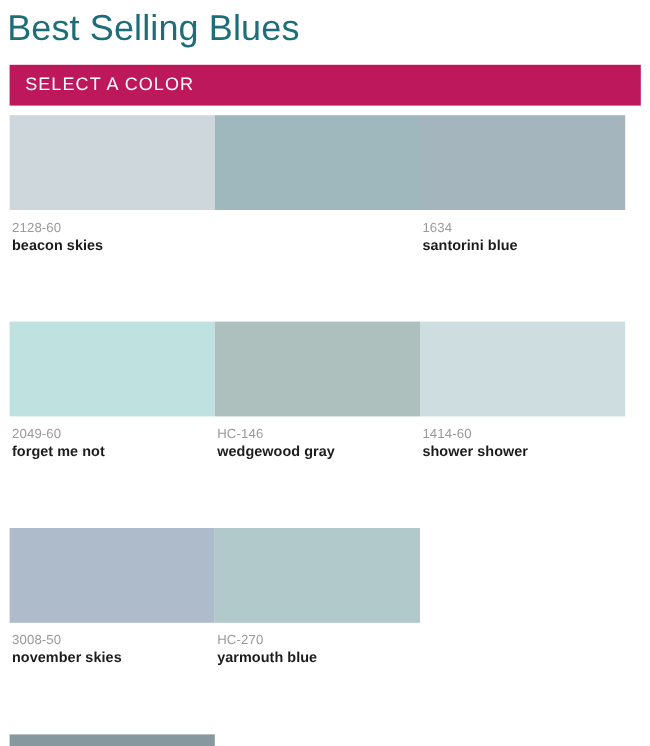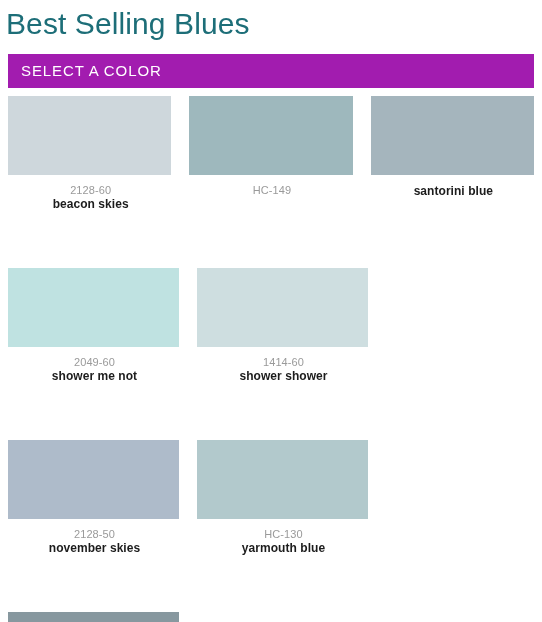--- a/index.html
+++ b/index.html
@@ -29,43 +29,42 @@
     color: #1d6e78;
     line-height: 48px;
     white-space: nowrap;
   }
   .select-bar {
     position: absolute;
     left: 8px;
     top: 54px;
     width: 526px;
     height: 34px;
-    background: #a21caf;
+    background: #be185d;
   }
   .select-bar-label {
     position: absolute;
     left: 13px;
     top: 0;
     line-height: 34px;
     font-size: 15px;
     font-weight: 400;
     letter-spacing: 0.9px;
     color: #ffffff;
   }
   .swatch-grid {
     position: absolute;
     left: 8px;
     top: 96px;
     width: 526px;
   }
   .swatch-row {
     display: flex;
-    gap: 18px;
+    gap: 0;
     margin-bottom: 56px;
-    text-align: center;
   }
   .swatch-row:last-child {
     margin-bottom: 0;
   }
   .swatch-cell {
     width: 171px;
     position: relative;
   }
   .swatch-chip {
     width: 100%;
@@ -106,58 +105,65 @@
         <div class="swatch-cell">
           <div class="swatch-chip" title="beacon gray" style="background: rgb(206, 215, 220);"></div>
           <div class="swatch-meta">
             <div class="swatch-code">2128-60</div>
             <div class="swatch-name">beacon skies</div>
           </div>
         </div>
         <div class="swatch-cell">
           <div class="swatch-chip" title="buxton blue" style="background: rgb(158, 184, 189);"></div>
           <div class="swatch-meta">
-            <div class="swatch-code">HC-149</div>
           </div>
         </div>
         <div class="swatch-cell">
           <div class="swatch-chip" title="santorini blue" style="background: rgb(165, 181, 189);"></div>
           <div class="swatch-meta">
+            <div class="swatch-code">1634</div>
             <div class="swatch-name">santorini blue</div>
           </div>
         </div>
       </div>
       <div class="swatch-row">
         <div class="swatch-cell">
           <div class="swatch-chip" title="forget me not" style="background: rgb(191, 226, 225);"></div>
           <div class="swatch-meta">
             <div class="swatch-code">2049-60</div>
-            <div class="swatch-name">shower me not</div>
+            <div class="swatch-name">forget me not</div>
+          </div>
+        </div>
+        <div class="swatch-cell">
+          <div class="swatch-chip" title="wedgewood gray" style="background: rgb(173, 192, 189);"></div>
+          <div class="swatch-meta">
+            <div class="swatch-code">HC-146</div>
+            <div class="swatch-name">wedgewood gray</div>
           </div>
         </div>
         <div class="swatch-cell">
           <div class="swatch-chip" title="summer shower" style="background: rgb(206, 222, 224);"></div>
           <div class="swatch-meta">
             <div class="swatch-code">1414-60</div>
             <div class="swatch-name">shower shower</div>
           </div>
         </div>
       </div>
       <div class="swatch-row">
         <div class="swatch-cell">
           <div class="swatch-chip" title="november skies" style="background: rgb(174, 187, 202);"></div>
           <div class="swatch-meta">
-            <div class="swatch-code">2128-50</div>
+            <div class="swatch-code">3008-50</div>
             <div class="swatch-name">november skies</div>
           </div>
         </div>
         <div class="swatch-cell">
           <div class="swatch-chip" title="yarmouth blue" style="background: rgb(178, 201, 204);"></div>
           <div class="swatch-meta">
-            <div class="swatch-code">HC-130</div>
+            <div class="swatch-code">HC-270</div>
             <div class="swatch-name">yarmouth blue</div>
           </div>
         </div>
       </div>
       <div class="swatch-row">
         <div class="swatch-cell">
           <div class="swatch-chip" title="van courtland blue" style="background: rgb(135, 152, 159);"></div>
         </div>
       </div>
     </div>

